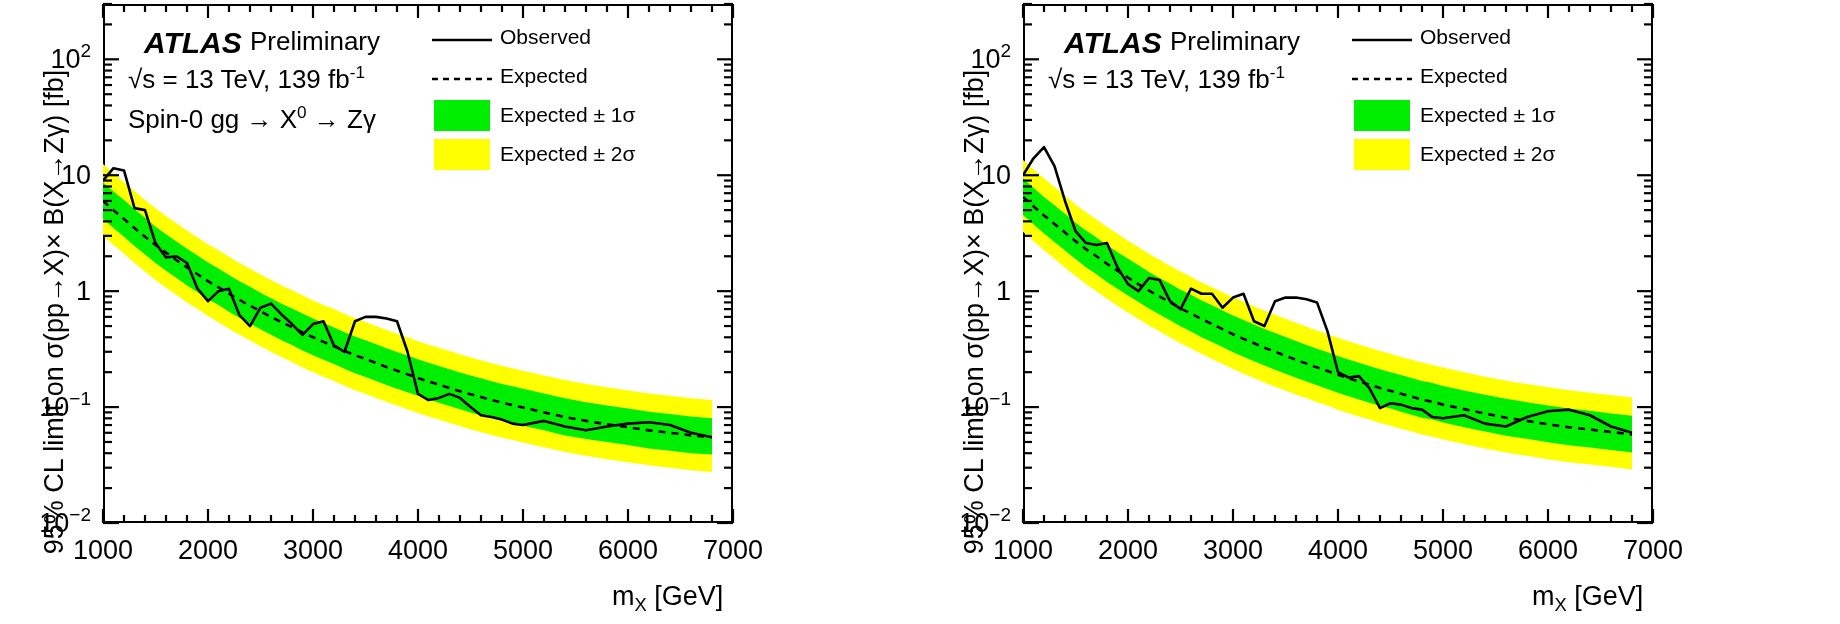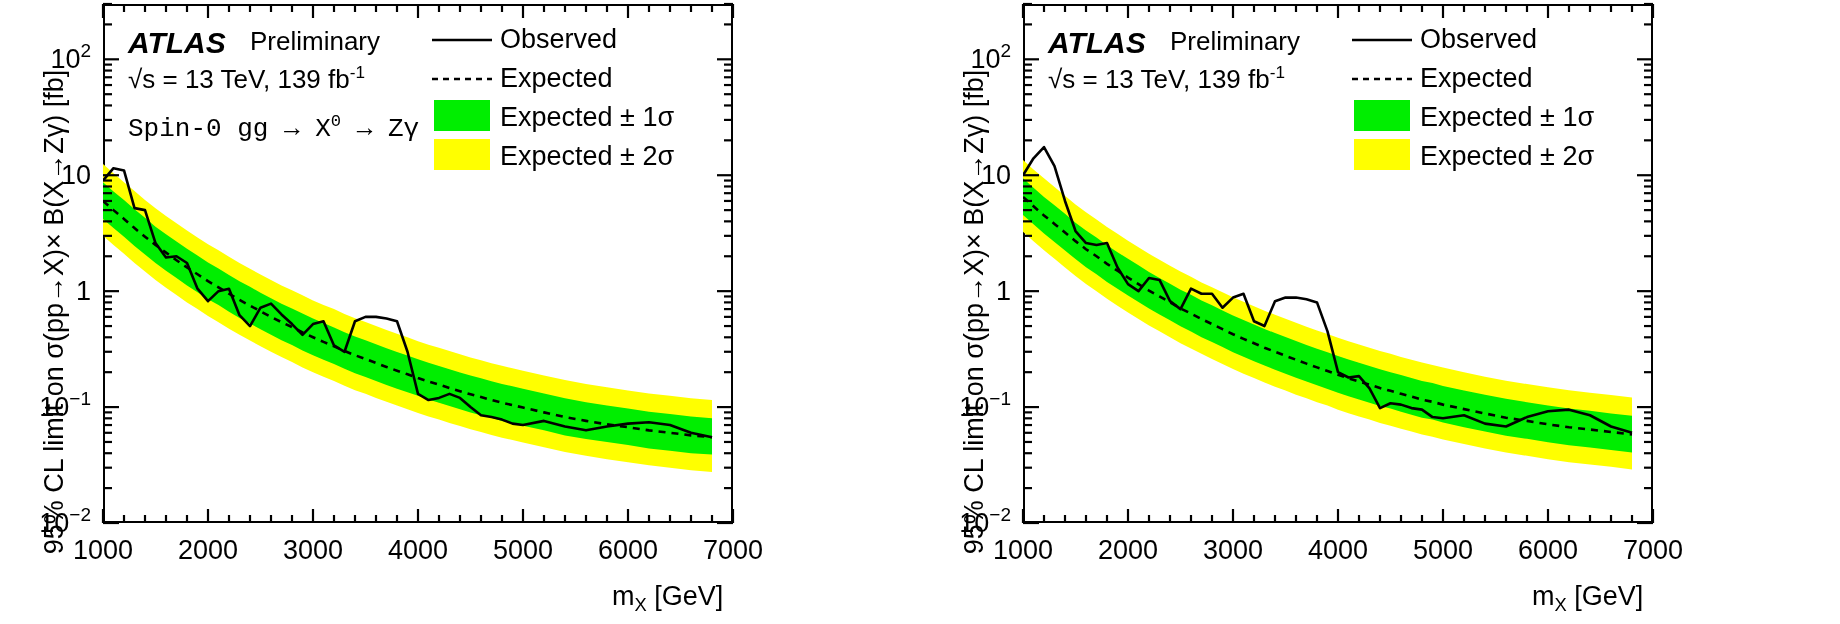--- a/index.html
+++ b/index.html
@@ -2,24 +2,24 @@
 <html><head>
 <meta charset="utf-8">
 <style>
   html,body{margin:0;padding:0;background:#ffffff;}
   body{width:1840px;height:624px;font-family:"Liberation Sans",sans-serif;overflow:hidden;}
   .figure{position:relative;width:1840px;height:624px;display:flex;}
   .panel{position:relative;width:920px;height:624px;}
   .frame-box{position:absolute;background:#fff;border:2px solid #000;box-sizing:border-box;}
   .svg-layer{position:absolute;left:0;top:0;}
   .txt{position:absolute;color:#000;white-space:nowrap;line-height:1;}
-  .atlas{font-size:30px;font-weight:bold;font-style:italic;}
+  .atlas{font-size:30px;font-weight:bold;font-style:italic;margin-left:16px;}
   .prelim{font-size:26px;}
   .info{font-size:26px;text-align:center;}
-  .legtxt{font-size:27px;}
+  .legtxt{font-size:21px;}
   .axis-title{font-size:27px;}
   sup{font-size:0.66em;vertical-align:super;line-height:0;}
   .ylab-wrap{position:absolute;left:0;top:0;width:624px;height:40px;
     transform:rotate(-90deg);transform-origin:0 0;
     display:flex;align-items:center;justify-content:center;}
 </style>
 </head>
 <body>
 
 <div class="figure">
@@ -201,21 +201,21 @@
           <line x1="432" y1="40" x2="492" y2="40" stroke="#000" stroke-width="2.6"></line>
           <line x1="432" y1="79" x2="492" y2="79" stroke="#000" stroke-width="2.6" stroke-dasharray="6,5"></line>
           <rect x="434" y="100" width="56" height="31" fill="#00EE00"></rect>
           <rect x="434" y="139" width="56" height="31" fill="#FFFF00"></rect>
         </g>
       </svg>
 
     <div class="txt atlas" style="left:128px;top:28px;">ATLAS</div>
     <div class="txt prelim" id="prelimL" style="left: 250px; top: 28px;">Preliminary</div>
     <div class="txt info" style="left:128px;top:66px;"><span>√s = 13 TeV, 139 fb</span><sup>-1</sup></div>
-    <div class="txt info" style="left:128px;top:116px;font-family:Liberation Mono, monospace;"><span>Spin-0 gg → X</span><sup>0</sup><span> → Zγ</span></div>
+    <div class="txt info" style="left:128px;top:106px;"><span>Spin-0 gg → X</span><sup>0</sup><span> → Zγ</span></div>
 
     <div class="txt legtxt" style="left:500px;top:26px;">Observed</div>
     <div class="txt legtxt" style="left:500px;top:65px;">Expected</div>
     <div class="txt legtxt" style="left:500px;top:104px;">Expected ± 1σ</div>
     <div class="txt legtxt" style="left:500px;top:143px;">Expected ± 2σ</div>
 
     <div class="txt axis-title" id="xtitleL" style="left: 612px; top: 583px;"><span>m</span><sub style="font-size:0.68em;">X</sub><span> [GeV]</span></div>
   </div>
 
   <div class="panel">

